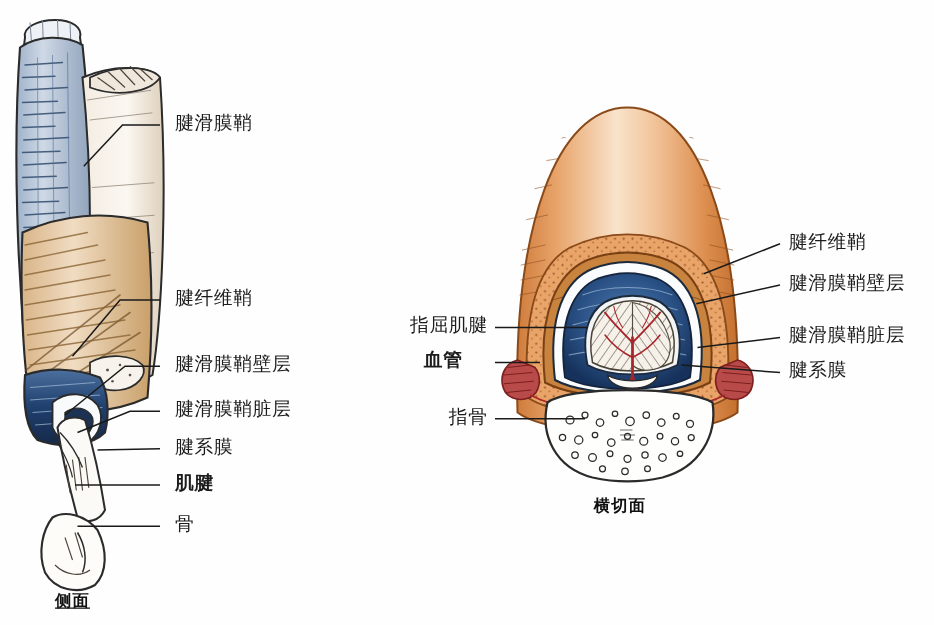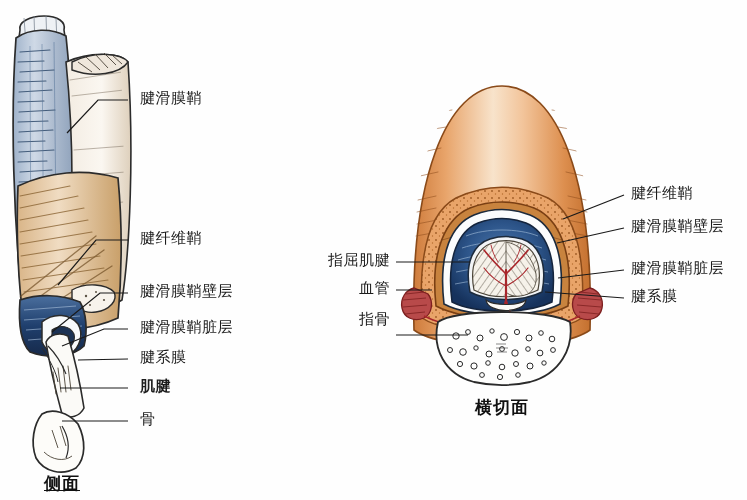--- a/index.html
+++ b/index.html
@@ -18,21 +18,21 @@
     color:#1c1c1c;
     white-space:nowrap;
     letter-spacing:0.5px;
     line-height:1;
   }
   .lbl.right{text-align:left;}
   .lbl.left{text-align:right;transform:translateX(-100%);}
   .caption{
     position:absolute;
     font-family:"DejaVu Sans","Liberation Sans",sans-serif;
-    font-size:17px;
+    font-size:13px;
     font-weight:bold;
     color:#111;
     letter-spacing:1px;
     white-space:nowrap;
   }
 </style>
 </head>
 <body>
 
 <div class="stage">
@@ -391,22 +391,22 @@
 
   <div class="lbl right" style="left:140px;top:91px;">腱滑膜鞘</div>
   <div class="lbl right" style="left:140px;top:231px;">腱纤维鞘</div>
   <div class="lbl right" style="left:140px;top:284px;">腱滑膜鞘壁层</div>
   <div class="lbl right" style="left:140px;top:320px;">腱滑膜鞘脏层</div>
   <div class="lbl right" style="left:140px;top:350px;">腱系膜</div>
   <div class="lbl right" style="left:140px;top:379px;font-weight:bold;">肌腱</div>
   <div class="lbl right" style="left:140px;top:412px;">骨</div>
 
   <div class="lbl left" style="left:390px;top:253px;">指屈肌腱</div>
-  <div class="lbl left" style="left:390px;top:281px;">血管</div>
-  <div class="lbl left" style="left:390px;top:312px;">指骨</div>
+  <div class="lbl left" style="left:370px;top:281px;font-weight:bold;">血管</div>
+  <div class="lbl left" style="left:390px;top:326px;">指骨</div>
 
   <div class="lbl right" style="left:631px;top:186px;">腱纤维鞘</div>
   <div class="lbl right" style="left:631px;top:219px;">腱滑膜鞘壁层</div>
   <div class="lbl right" style="left:631px;top:261px;">腱滑膜鞘脏层</div>
   <div class="lbl right" style="left:631px;top:289px;">腱系膜</div>
 
   <div class="caption" style="left:44px;top:472px;text-decoration:underline;">侧面</div>
   <div class="caption" style="left:475px;top:396px;">横切面</div>
 
 </div>

